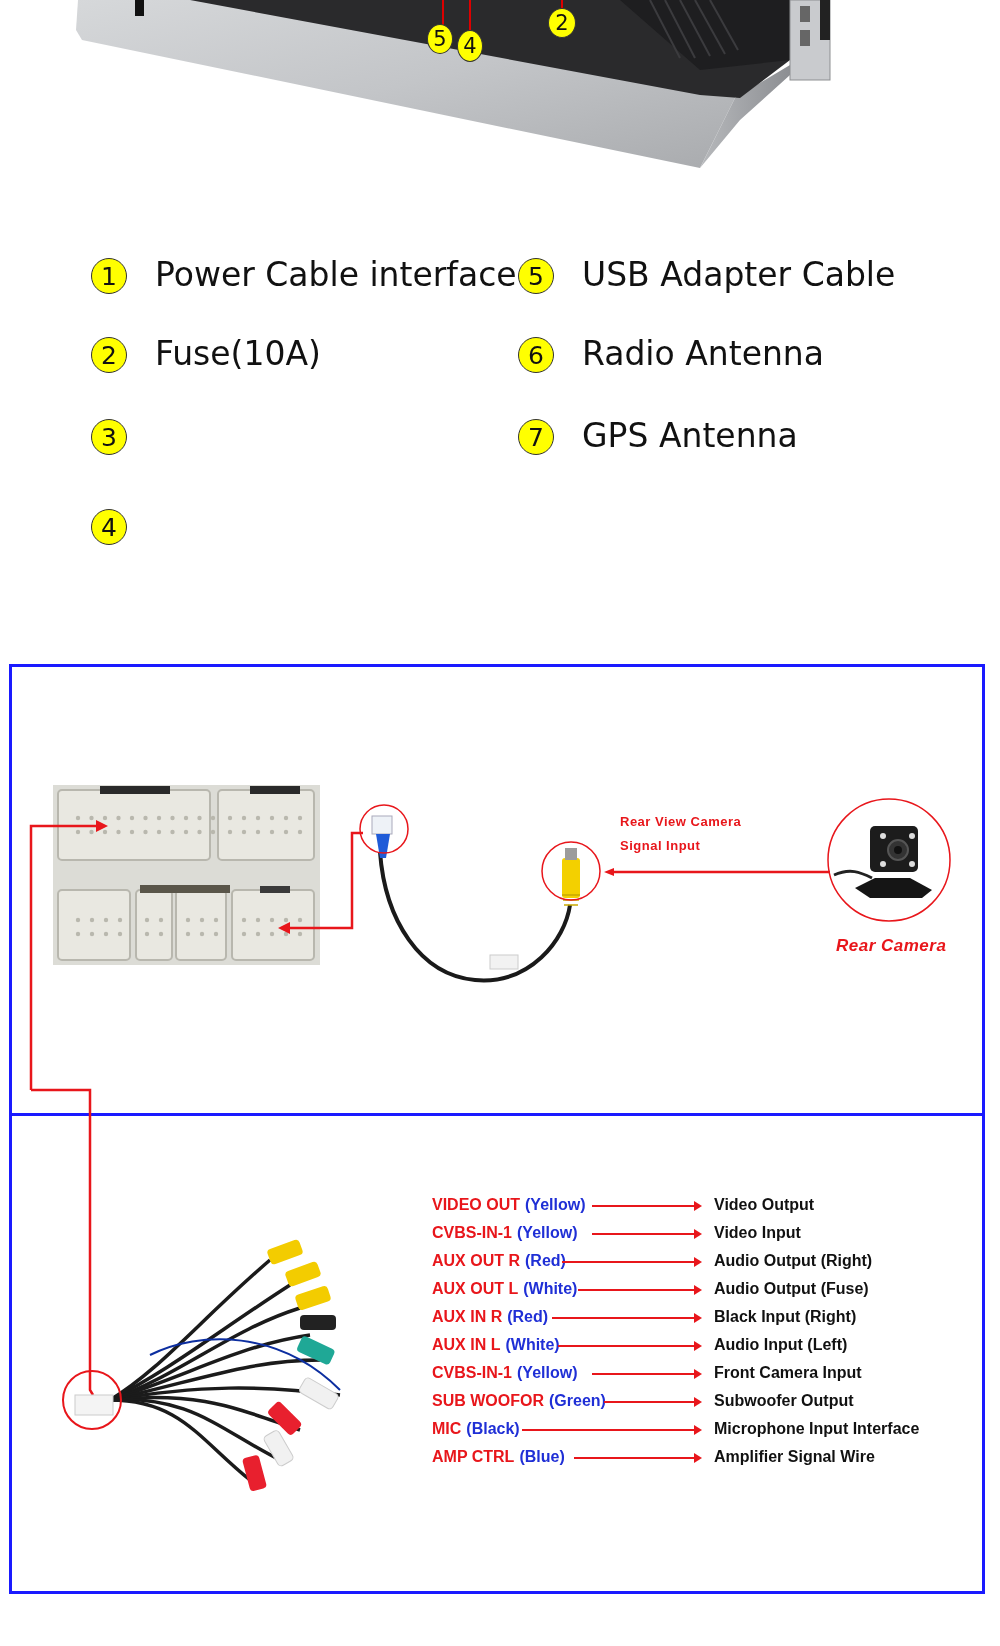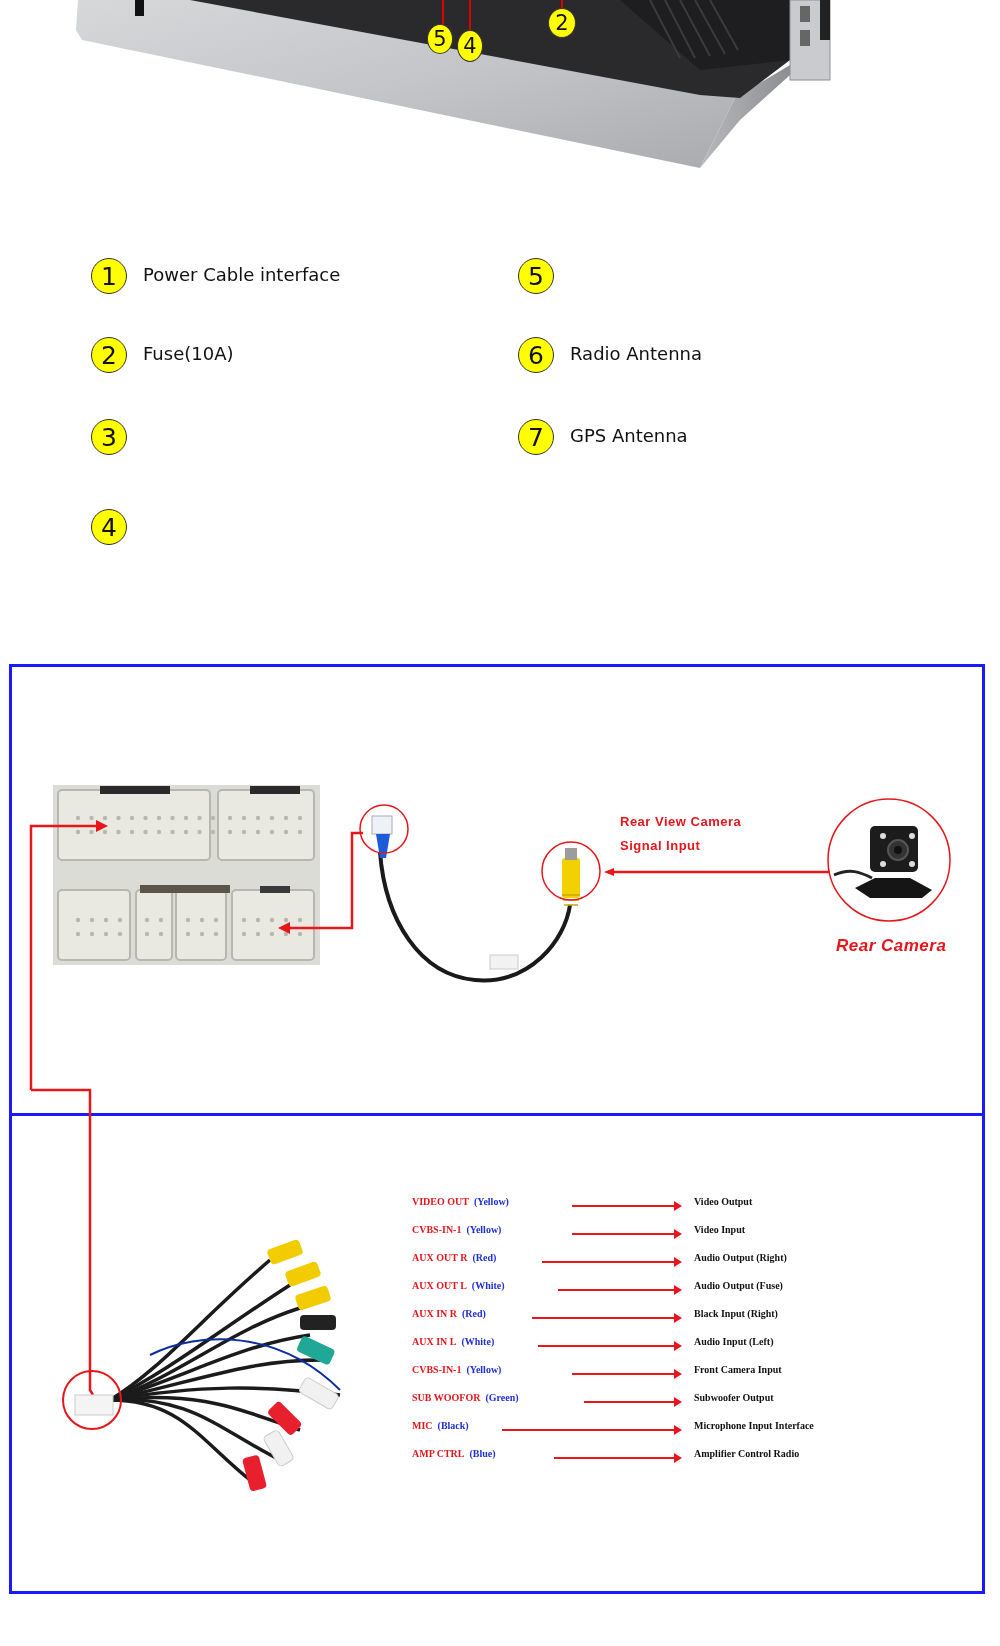--- a/index.html
+++ b/index.html
@@ -6,34 +6,34 @@
   body { width:1000px; height:1646px; position:relative; overflow:hidden; font-family:"DejaVu Sans", sans-serif; }
   .abs { position:absolute; }
 
   
   #unit { position:absolute; left:0; top:0; width:1000px; height:190px; }
 
   
   .legend-item { position:absolute; display:flex; align-items:flex-start; }
   .badge { width:36px; height:36px; border-radius:50%; background:#ffff00; border:1.5px solid #333; box-sizing:border-box;
            display:flex; align-items:center; justify-content:center; font-family:"DejaVu Sans", sans-serif; font-size:25px; color:#111; flex:none; }
-  .legend-label { margin-left:16px; font-family:"DejaVu Sans", sans-serif; font-size:18px; color:#111; line-height:32px; white-space:pre-line; margin-top:1px; }
+  .legend-label { margin-left:28px; font-family:"DejaVu Sans", sans-serif; font-size:33px; color:#111; line-height:32px; white-space:pre-line; margin-top:1px; }
 
   
   #box { position:absolute; left:9px; top:664px; width:976px; height:930px; border:3px solid #1a1aff; box-sizing:border-box; }
   #divider { position:absolute; left:9px; top:1113px; width:976px; height:3px; background:#1a1aff; }
 
   #wiring { position:absolute; left:0; top:640px; width:1000px; height:960px; }
 
   .red-label { font-family:"Liberation Sans", sans-serif; font-weight:bold; color:#e8161b; }
   #rv-title { position:absolute; left:620px; top:810px; font-size:13px; line-height:24px; letter-spacing:0.5px; }
   #rv-cam-label { position:absolute; left:836px; top:936px; font-size:17px; letter-spacing:0.5px;font-style:italic; }
 
   
-  .pin-row { position:absolute; left:412px; height:26px; width:520px; font-family:Liberation Serif, serif; font-weight:bold; font-size:10px; }
+  .pin-row { position:absolute; left:432px; height:26px; width:520px; font-family:Liberation Sans, sans-serif; font-weight:bold; font-size:16px; }
   .pin-name { color:#e8161b; }
   .pin-color { color:#1f2fd6; margin-left:5px; }
   .pin-desc { position:absolute; left:282px; top:0; color:#111; }
   .pin-arrow { position:absolute; top:9px; height:2px; background:#e8161b; }
   .pin-arrow::after { content:""; position:absolute; right:-2px; top:-4px; border-left:8px solid #e8161b; border-top:5px solid transparent; border-bottom:5px solid transparent; }
 </style>
 </head>
 <body>
 
 <svg id="unit" viewBox="0 0 1000 190">
@@ -87,20 +87,21 @@
   <div class="legend-label">Fuse(10A)</div>
 </div>
 <div class="legend-item" style="left:91px;top:419px;">
   <div class="badge">3</div>
 </div>
 <div class="legend-item" style="left:91px;top:509px;">
   <div class="badge">4</div>
 </div>
 <div class="legend-item" style="left:518px;top:258px;">
   <div class="badge">5</div>
+  <div class="legend-label">USB Adapter Cable</div>
 </div>
 <div class="legend-item" style="left:518px;top:337px;">
   <div class="badge">6</div>
   <div class="legend-label">Radio Antenna</div>
 </div>
 <div class="legend-item" style="left:518px;top:419px;">
   <div class="badge">7</div>
   <div class="legend-label">GPS Antenna</div>
 </div>
 
@@ -258,14 +259,14 @@
 <div id="pin-list">
     <div class="pin-row" style="top: 1196px;"><span class="pin-name">VIDEO OUT</span><span class="pin-color">(Yellow)</span><span class="pin-arrow" style="left: 160px; width: 108px;"></span><span class="pin-desc">Video Output</span></div>
     <div class="pin-row" style="top: 1224px;"><span class="pin-name">CVBS-IN-1</span><span class="pin-color">(Yellow)</span><span class="pin-arrow" style="left: 160px; width: 108px;"></span><span class="pin-desc">Video Input</span></div>
     <div class="pin-row" style="top: 1252px;"><span class="pin-name">AUX OUT R</span><span class="pin-color">(Red)</span><span class="pin-arrow" style="left: 130px; width: 138px;"></span><span class="pin-desc">Audio Output (Right)</span></div>
     <div class="pin-row" style="top: 1280px;"><span class="pin-name">AUX OUT L</span><span class="pin-color">(White)</span><span class="pin-arrow" style="left: 146px; width: 122px;"></span><span class="pin-desc">Audio Output (Fuse)</span></div>
     <div class="pin-row" style="top: 1308px;"><span class="pin-name">AUX IN R</span><span class="pin-color">(Red)</span><span class="pin-arrow" style="left: 120px; width: 148px;"></span><span class="pin-desc">Black Input (Right)</span></div>
     <div class="pin-row" style="top: 1336px;"><span class="pin-name">AUX IN L</span><span class="pin-color">(White)</span><span class="pin-arrow" style="left: 126px; width: 142px;"></span><span class="pin-desc">Audio Input (Left)</span></div>
     <div class="pin-row" style="top: 1364px;"><span class="pin-name">CVBS-IN-1</span><span class="pin-color">(Yellow)</span><span class="pin-arrow" style="left: 160px; width: 108px;"></span><span class="pin-desc">Front Camera Input</span></div>
     <div class="pin-row" style="top: 1392px;"><span class="pin-name">SUB WOOFOR</span><span class="pin-color">(Green)</span><span class="pin-arrow" style="left: 172px; width: 96px;"></span><span class="pin-desc">Subwoofer Output</span></div>
     <div class="pin-row" style="top: 1420px;"><span class="pin-name">MIC</span><span class="pin-color">(Black)</span><span class="pin-arrow" style="left: 90px; width: 178px;"></span><span class="pin-desc">Microphone Input Interface</span></div>
-    <div class="pin-row" style="top: 1448px;"><span class="pin-name">AMP CTRL</span><span class="pin-color">(Blue)</span><span class="pin-arrow" style="left: 142px; width: 126px;"></span><span class="pin-desc">Amplifier Control Radio</span></div>
+    <div class="pin-row" style="top: 1448px;"><span class="pin-name">AMP CTRL</span><span class="pin-color">(Blue)</span><span class="pin-arrow" style="left: 142px; width: 126px;"></span><span class="pin-desc">Amplifier Signal Wire</span></div>
   </div>
 
 </body></html>

